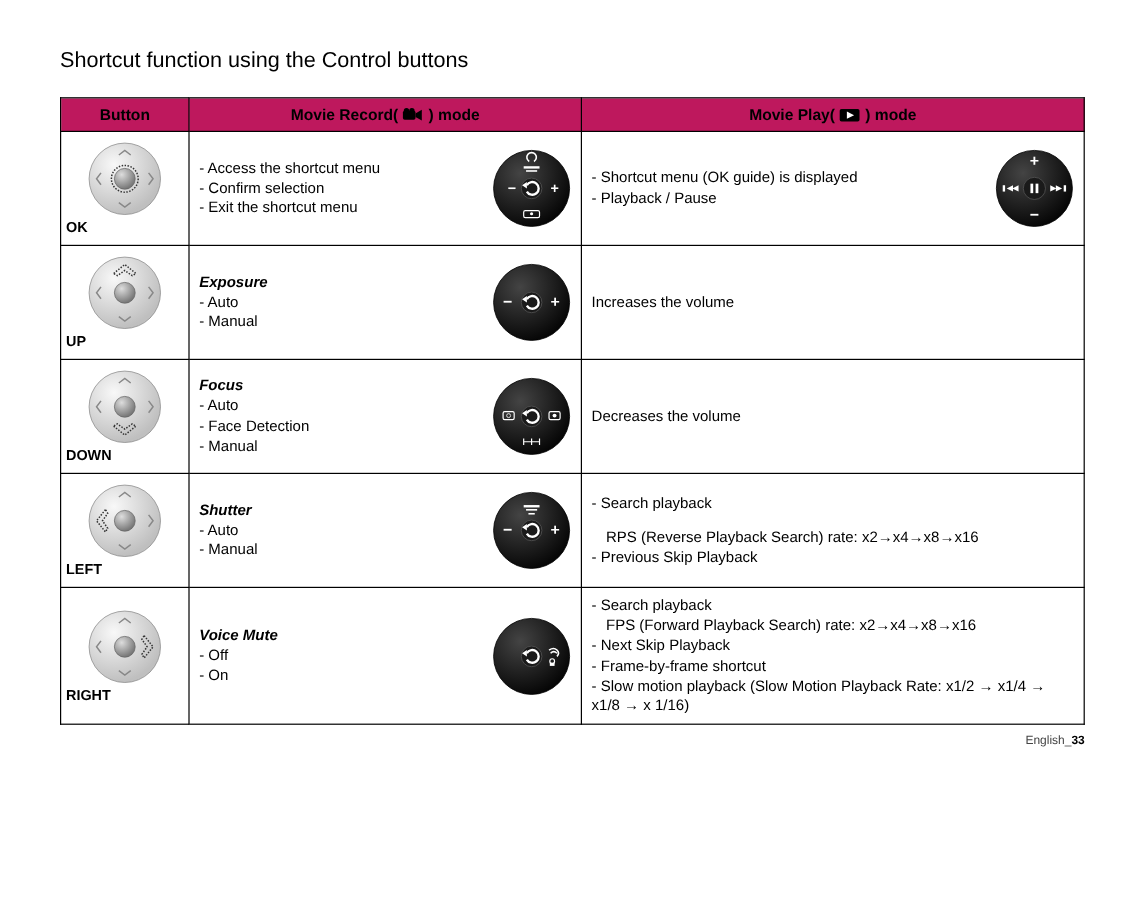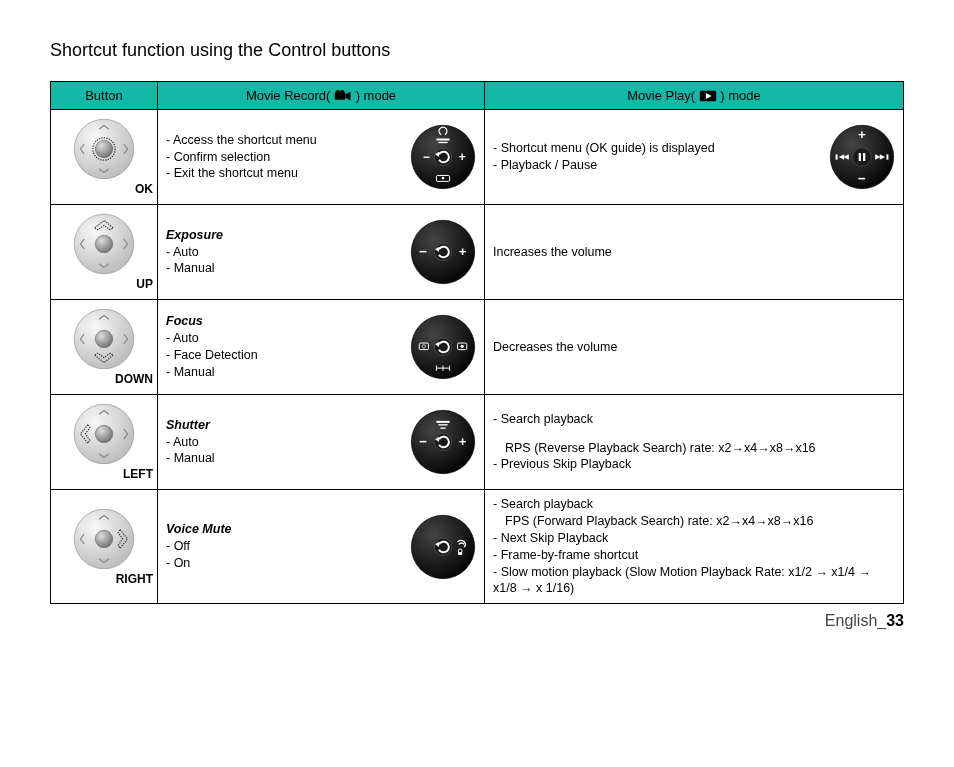--- a/index.html
+++ b/index.html
@@ -20,36 +20,36 @@
   border-collapse: collapse;
   width: 100%;
 }
 th, td {
   border: 1px solid #000;
   padding: 6px 8px;
   vertical-align: middle;
   font-size: 13px;
 }
 th {
-  background: #14b8a6;
-  font-weight: normal;
+  background: #be185d;
+  font-weight: bold;
   text-align: center;
 }
 .col-button { width: 90px; text-align: center; }
 .col-record { width: 310px; }
 .col-play { width: auto; }
-.btn-cell { text-align: right; padding: 8px 4px; }
+.btn-cell { text-align: left; padding: 8px 4px; }
 .btn-label { font-weight: bold; font-size: 12px; margin-top: 2px; display:block; }
 .record-cell { display: flex; align-items: center; gap: 10px; }
 .record-text { flex: 1; }
 .record-text .heading { font-weight: bold; font-style: italic; }
 .record-text .line { display:block; }
 .play-cell { display: flex; align-items: center; gap: 10px; }
 .play-text { flex: 1; }
-.footer { text-align: right; font-size: 16px; margin-top: 8px; color:#444; }
+.footer { text-align: right; font-size: 10px; margin-top: 8px; color:#444; }
 .footer .pg { font-weight: bold; color:#000;}
 svg.dpad { width: 62px; height: 62px; display:block; margin: 0 auto; }
 svg.disc { width: 66px; height: 66px; display:block; }
 svg.disc2 { width: 66px; height: 66px; display:block; }
 .smalltxt { font-size: 12.5px; line-height: 1.35;}
 </style>
 </head>
 <body>
 
 <svg width="0" height="0" style="position:absolute">

